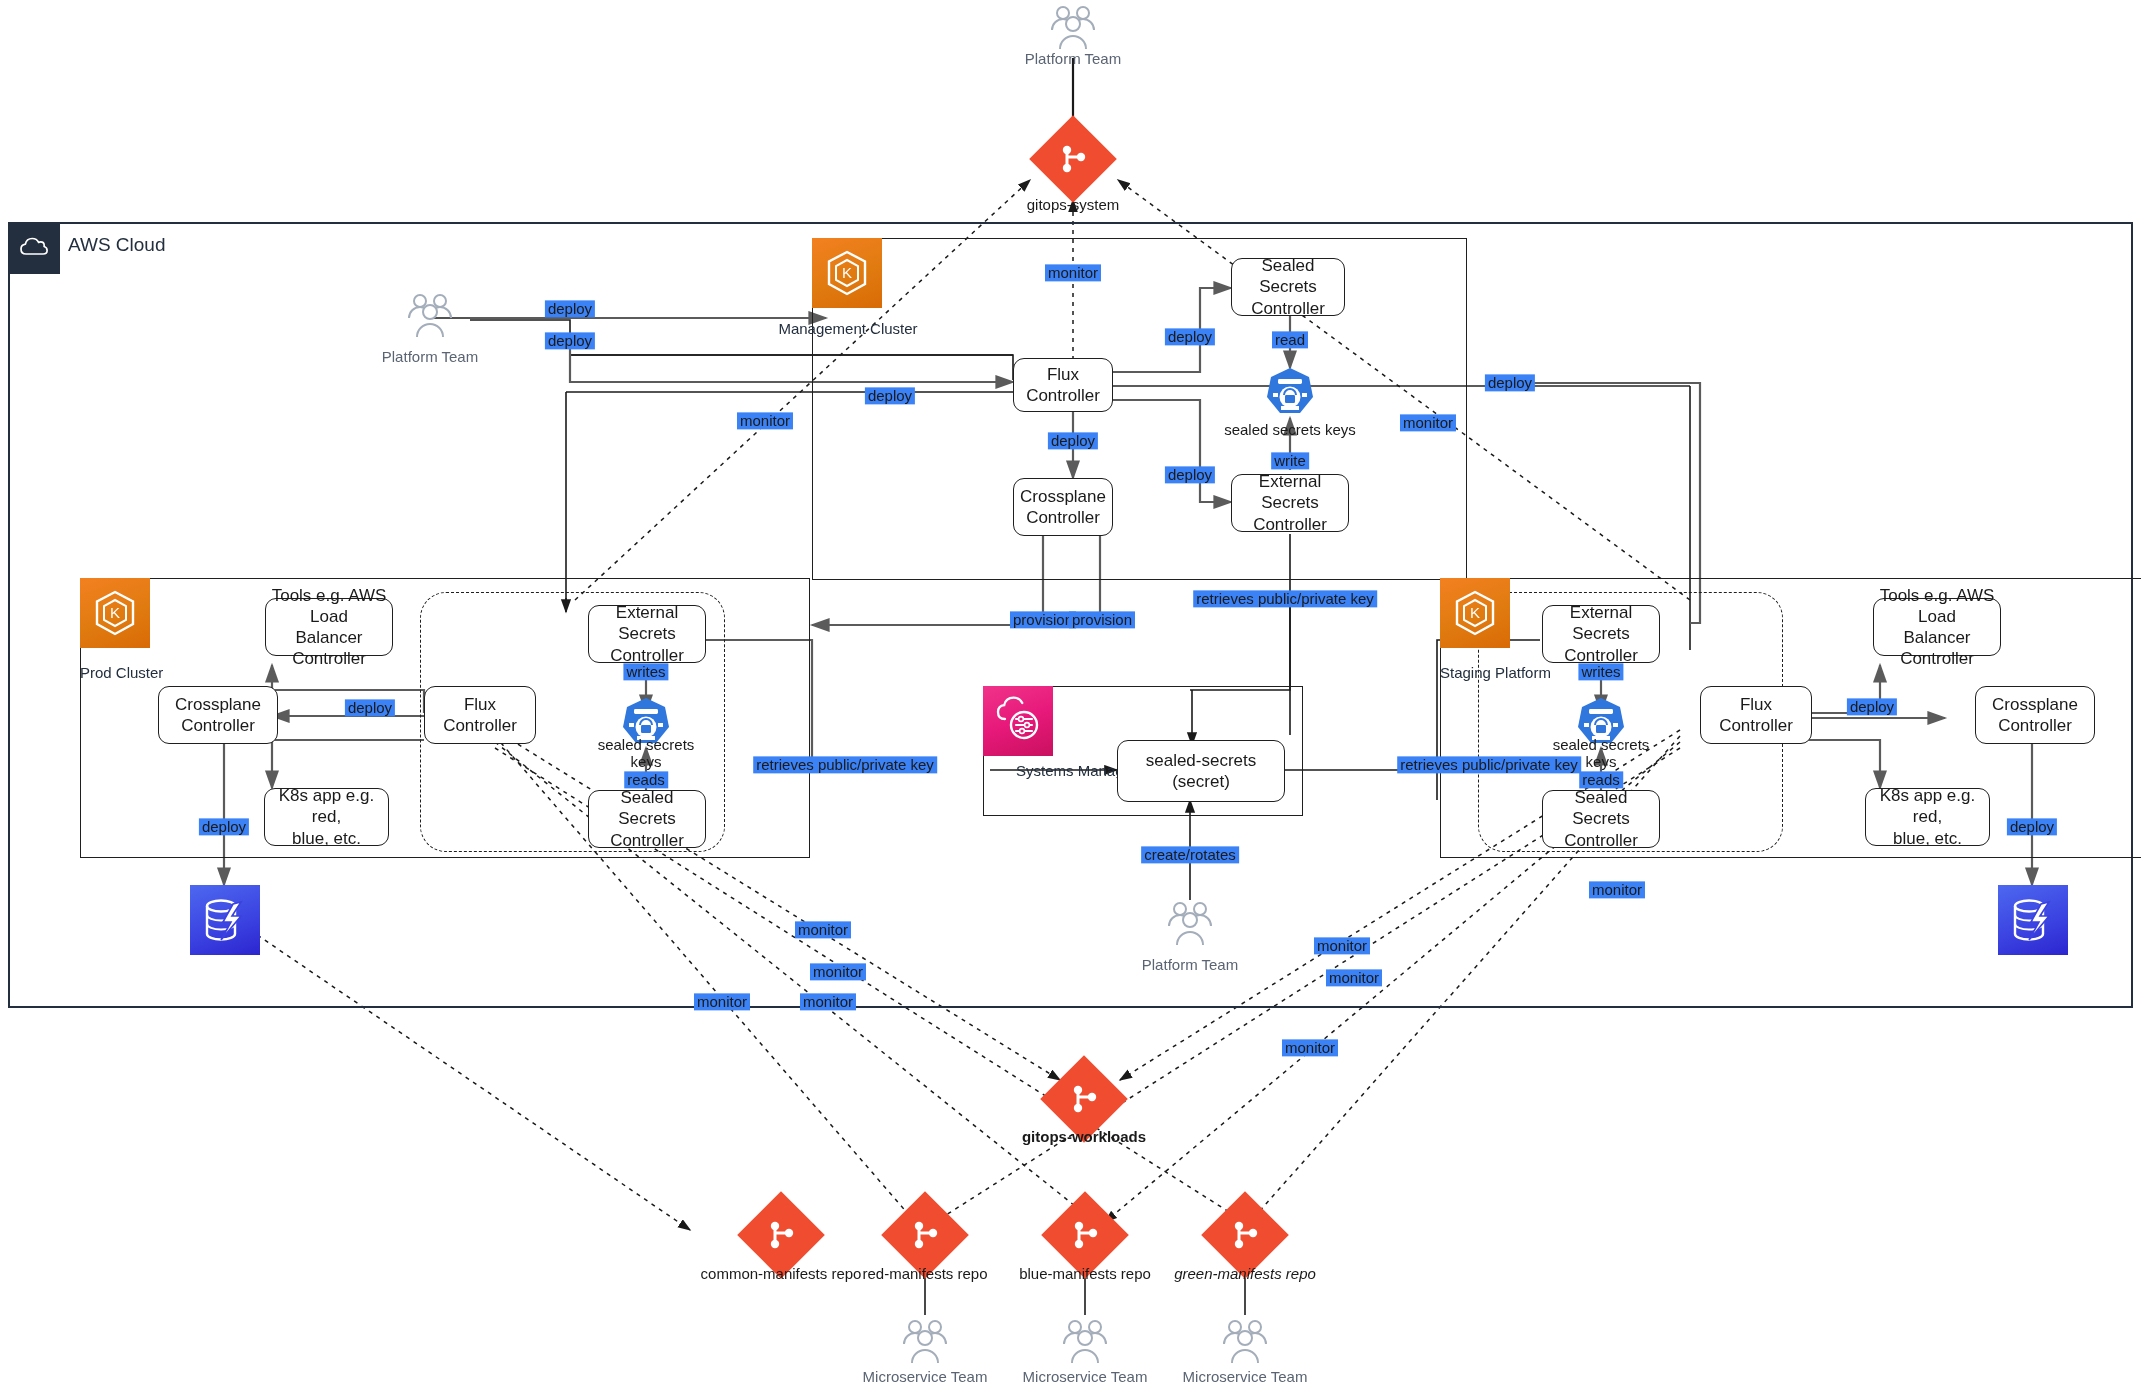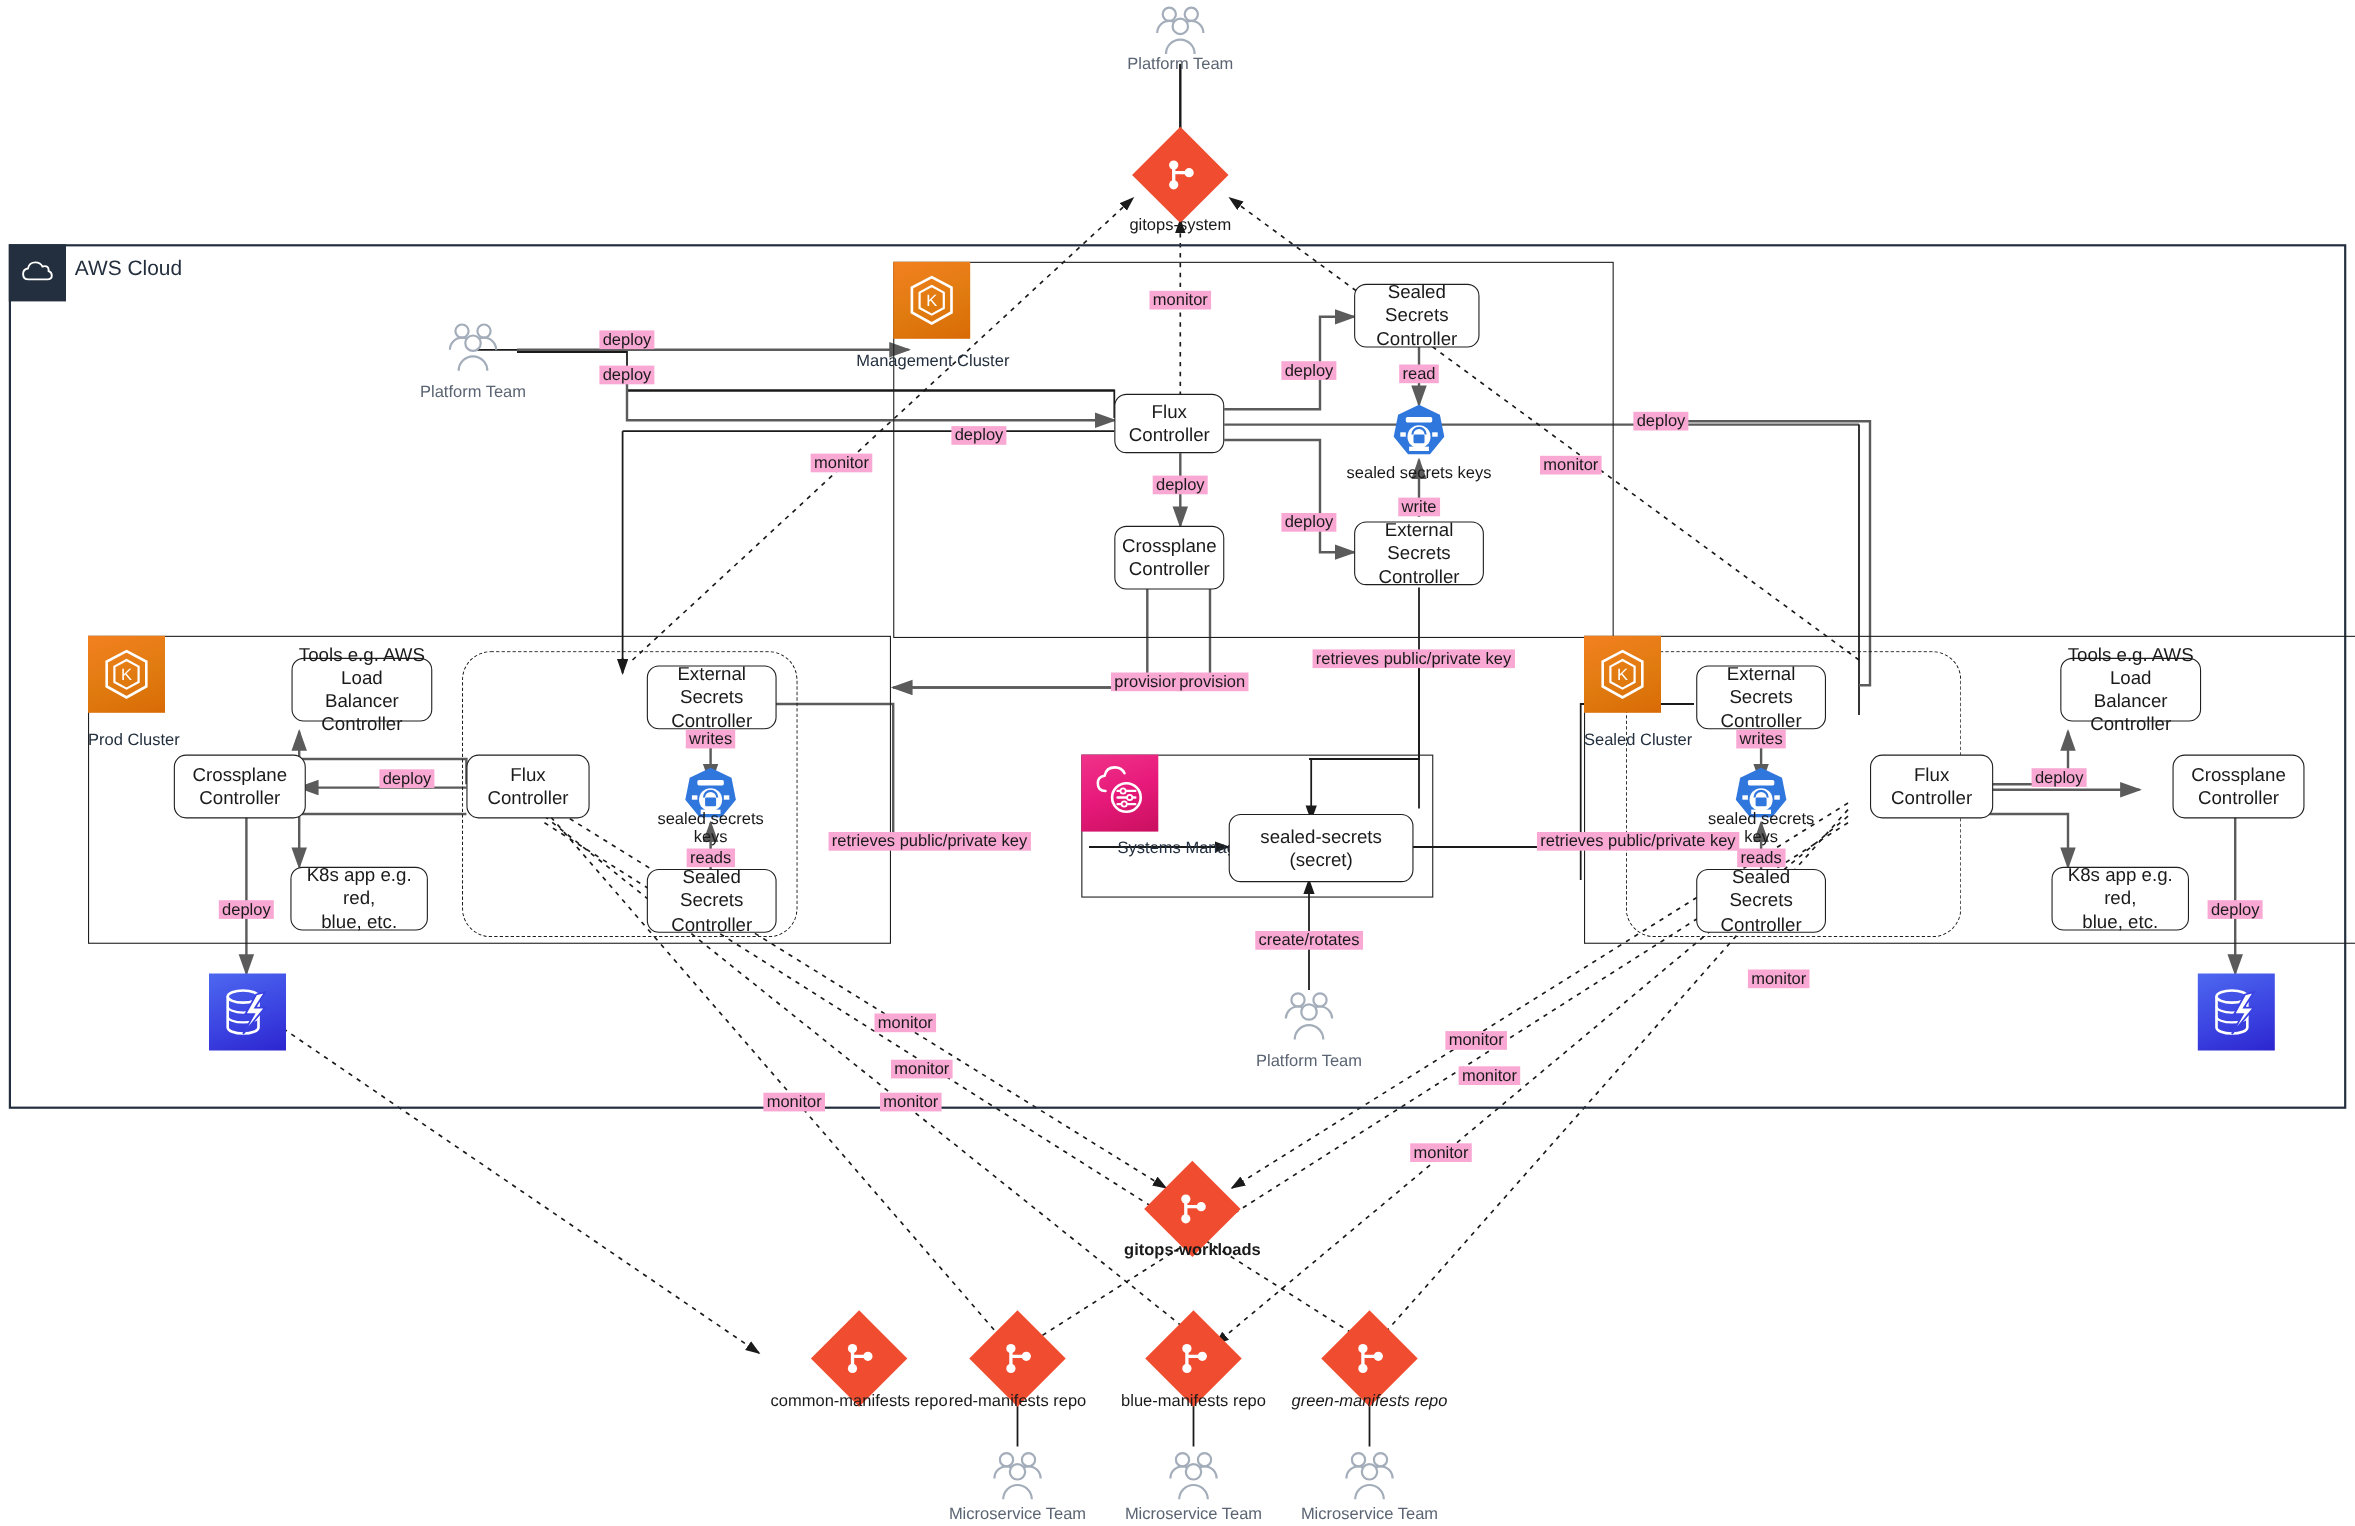--- a/index.html
+++ b/index.html
@@ -2,21 +2,21 @@
 <html><head>
 <meta charset="utf-8">
 <style>
   html,body{margin:0;padding:0;background:#ffffff;}
   body{font-family:"Liberation Sans", sans-serif;color:#232f3e;}
   #canvas{position:relative;width:2141px;height:1387px;overflow:hidden;background:#fff;}
   svg#wires{position:absolute;left:0;top:0;width:2141px;height:1387px;pointer-events:none;}
 
   .lbl{position:absolute;font-size:15px;color:#1a1a1a;white-space:nowrap;line-height:1.15;}
   .lbl.c{transform:translate(-50%,-50%);text-align:center;}
-  .lbl.bg{background:#f9a8d4;padding:0 3px;}
+  .lbl.bg{background:#3b82f6;padding:0 3px;}
 
   
   .node{position:absolute;border:1.6px solid #1f1f1f;border-radius:11px;background:#fff;
         display:flex;align-items:center;justify-content:center;text-align:center;
         font-size:17px;color:#1a1a1a;line-height:1.25;box-sizing:border-box;padding:2px 4px;}
 
   
   .group{position:absolute;border:1.6px solid #1f1f1f;background:transparent;box-sizing:border-box;}
   .group.dashed{border-style:dashed;border-radius:26px;border-width:1.6px;}
 
@@ -337,21 +337,21 @@
 
   <div class="group" style="left:1440px;top:578px;width:730px;height:280px;"></div>
   <div class="group dashed" style="left:1478px;top:592px;width:305px;height:260px;"></div>
   <div class="eks" style="left:1440px;top:578px;">
     <svg width="50" height="50" viewBox="0 0 50 50">
       <path d="M25 4 L43 13.5 L43 36 L25 46 L7 36 L7 13.5 Z" fill="none" stroke="#fff" stroke-width="2.4"></path>
       <path d="M25 12 L36 18 L36 32 L25 38 L14 32 L14 18 Z" fill="none" stroke="#fff" stroke-width="2"></path>
       <text x="25" y="30" font-size="15" fill="#fff" text-anchor="middle" font-family="Liberation Sans, sans-serif">K</text>
     </svg>
   </div>
-  <div class="eks-cap" style="left:1440px;top:664px;">Sealed Cluster</div>
+  <div class="eks-cap" style="left:1440px;top:664px;">Staging Platform</div>
 
   <div class="node" style="left:1542px;top:605px;width:118px;height:58px;">
     <span style="white-space:pre-line">External Secrets
 Controller</span>
   </div>
   <div class="node" style="left:1542px;top:790px;width:118px;height:58px;">
     <span style="white-space:pre-line">Sealed Secrets
 Controller</span>
   </div>
   <div class="ksec" style="left:1575px;top:696px;">

